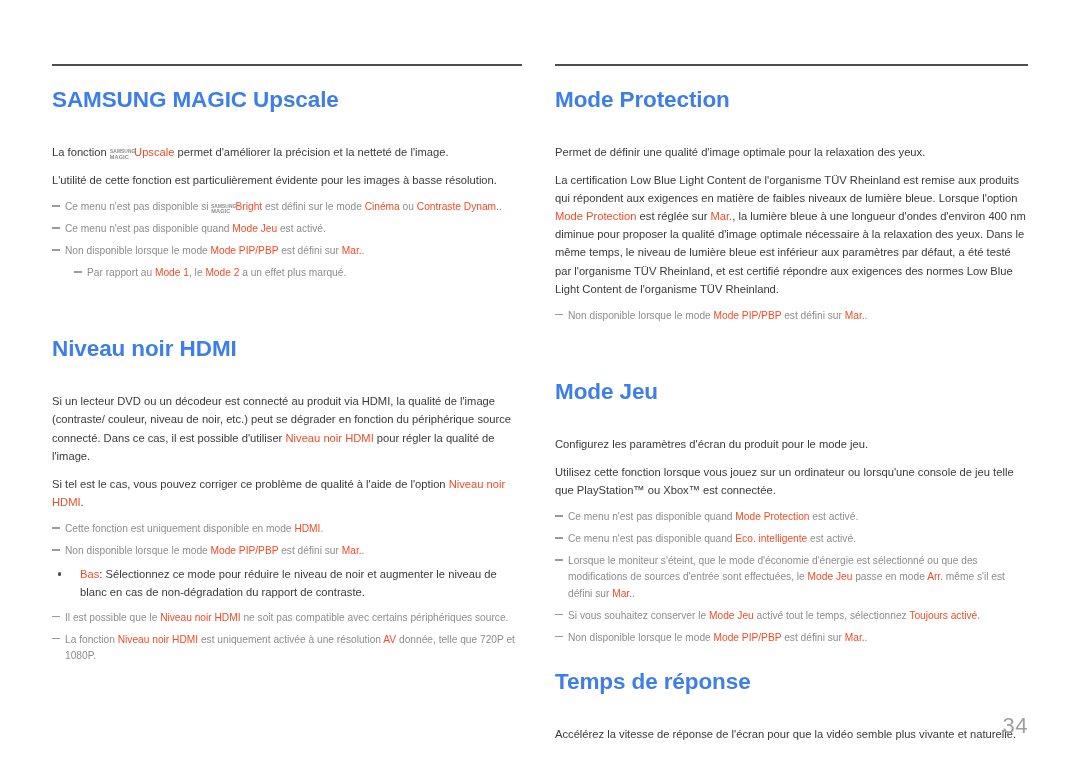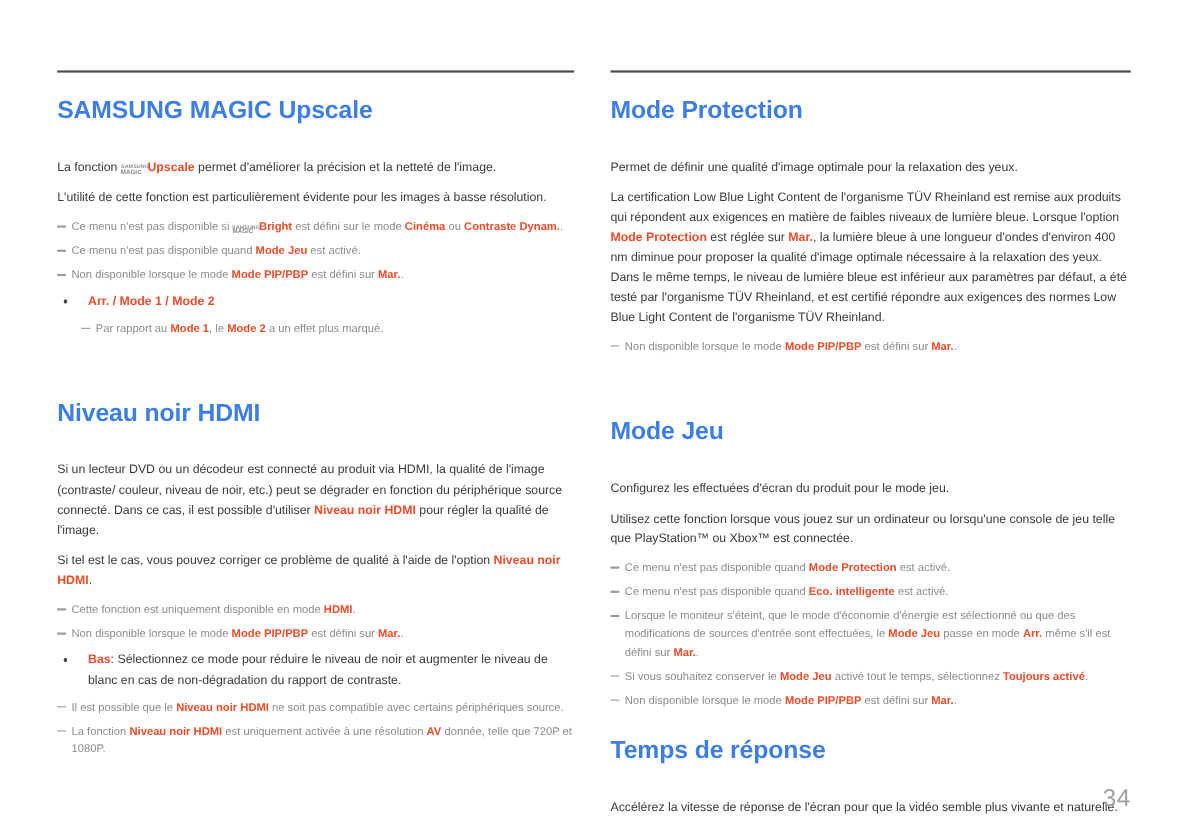--- a/index.html
+++ b/index.html
@@ -107,25 +107,25 @@
     left: 6px;
     top: 7px;
     width: 3.4px;
     height: 3.4px;
     border-radius: 50%;
     background: #4a4a4a;
   }
 
   .hl {
     color: #f04c2a;
-    font-weight: 700;
+    font-weight: 400;
   }
   .note .hl {
     color: #f04c2a;
-    font-weight: 700;
+    font-weight: 400;
   }
 
   
   .magic-logo {
     display: inline-block;
     vertical-align: -2px;
     line-height: 0.98;
     text-align: left;
     margin-right: 0px;
     position: relative;
@@ -174,21 +174,20 @@
       <p class="body"><span>La fonction </span><span class="magic-logo"><span class="l1">SAMSUNG</span><span class="l2">MAGIC</span></span><span class="hl">Upscale</span><span> permet d'améliorer la précision et la netteté de l'image.</span></p>
 
       <p class="body">L'utilité de cette fonction est particulièrement évidente pour les images à basse résolution.</p>
 
       <div class="note"><span>Ce menu n'est pas disponible si </span><span class="magic-logo"><span class="l1">SAMSUNG</span><span class="l2">MAGIC</span></span><span class="hl">Bright</span><span> est défini sur le mode </span><span class="hl">Cinéma</span><span> ou </span><span class="hl">Contraste Dynam.</span><span>.</span></div>
 
       <div class="note"><span>Ce menu n'est pas disponible quand </span><span class="hl">Mode Jeu</span><span> est activé.</span></div>
 
       <div class="note"><span>Non disponible lorsque le mode </span><span class="hl">Mode PIP/PBP</span><span> est défini sur </span><span class="hl">Mar.</span><span>.</span></div>
 
-      <div class="bullet"><span class="hl">Arr.</span><span class="hl"> / </span><span class="hl">Mode 1</span><span class="hl"> / </span><span class="hl">Mode 2</span></div>
 
       <div class="note indent"><span>Par rapport au </span><span class="hl">Mode 1</span><span>, le </span><span class="hl">Mode 2</span><span> a un effet plus marqué.</span></div>
 
       <h1 class="section-title mt">Niveau noir HDMI</h1>
 
       <p class="body"><span>Si un lecteur DVD ou un décodeur est connecté au produit via HDMI, la qualité de l'image (contraste/ couleur, niveau de noir, etc.) peut se dégrader en fonction du périphérique source connecté. Dans ce cas, il est possible d'utiliser </span><span class="hl">Niveau noir HDMI</span><span> pour régler la qualité de l'image.</span></p>
 
       <p class="body"><span>Si tel est le cas, vous pouvez corriger ce problème de qualité à l'aide de l'option </span><span class="hl">Niveau noir HDMI</span><span>.</span></p>
 
       <div class="note"><span>Cette fonction est uniquement disponible en mode </span><span class="hl">HDMI</span><span>.</span></div>
@@ -211,21 +210,21 @@
       <h1 class="section-title">Mode Protection</h1>
 
       <p class="body">Permet de définir une qualité d'image optimale pour la relaxation des yeux.</p>
 
       <p class="body"><span>La certification Low Blue Light Content de l'organisme TÜV Rheinland est remise aux produits qui répondent aux exigences en matière de faibles niveaux de lumière bleue. Lorsque l'option </span><span class="hl">Mode Protection</span><span> est réglée sur </span><span class="hl">Mar.</span><span>, la lumière bleue à une longueur d'ondes d'environ 400 nm diminue pour proposer la qualité d'image optimale nécessaire à la relaxation des yeux. Dans le même temps, le niveau de lumière bleue est inférieur aux paramètres par défaut, a été testé par l'organisme TÜV Rheinland, et est certifié répondre aux exigences des normes Low Blue Light Content de l'organisme TÜV Rheinland.</span></p>
 
       <div class="note"><span>Non disponible lorsque le mode </span><span class="hl">Mode PIP/PBP</span><span> est défini sur </span><span class="hl">Mar.</span><span>.</span></div>
 
       <h1 class="section-title mt">Mode Jeu</h1>
 
-      <p class="body">Configurez les effectuées d'écran du produit pour le mode jeu.</p>
+      <p class="body">Configurez les paramètres d'écran du produit pour le mode jeu.</p>
 
       <p class="body">Utilisez cette fonction lorsque vous jouez sur un ordinateur ou lorsqu'une console de jeu telle que PlayStation™ ou Xbox™ est connectée.</p>
 
       <div class="note"><span>Ce menu n'est pas disponible quand </span><span class="hl">Mode Protection</span><span> est activé.</span></div>
 
       <div class="note"><span>Ce menu n'est pas disponible quand </span><span class="hl">Eco. intelligente</span><span> est activé.</span></div>
 
       <div class="note"><span>Lorsque le moniteur s'éteint, que le mode d'économie d'énergie est sélectionné ou que des modifications de sources d'entrée sont effectuées, le </span><span class="hl">Mode Jeu</span><span> passe en mode </span><span class="hl">Arr.</span><span> même s'il est défini sur </span><span class="hl">Mar.</span><span>.</span></div>
 
       <div class="note"><span>Si vous souhaitez conserver le </span><span class="hl">Mode Jeu</span><span> activé tout le temps, sélectionnez </span><span class="hl">Toujours activé</span><span>.</span></div>

